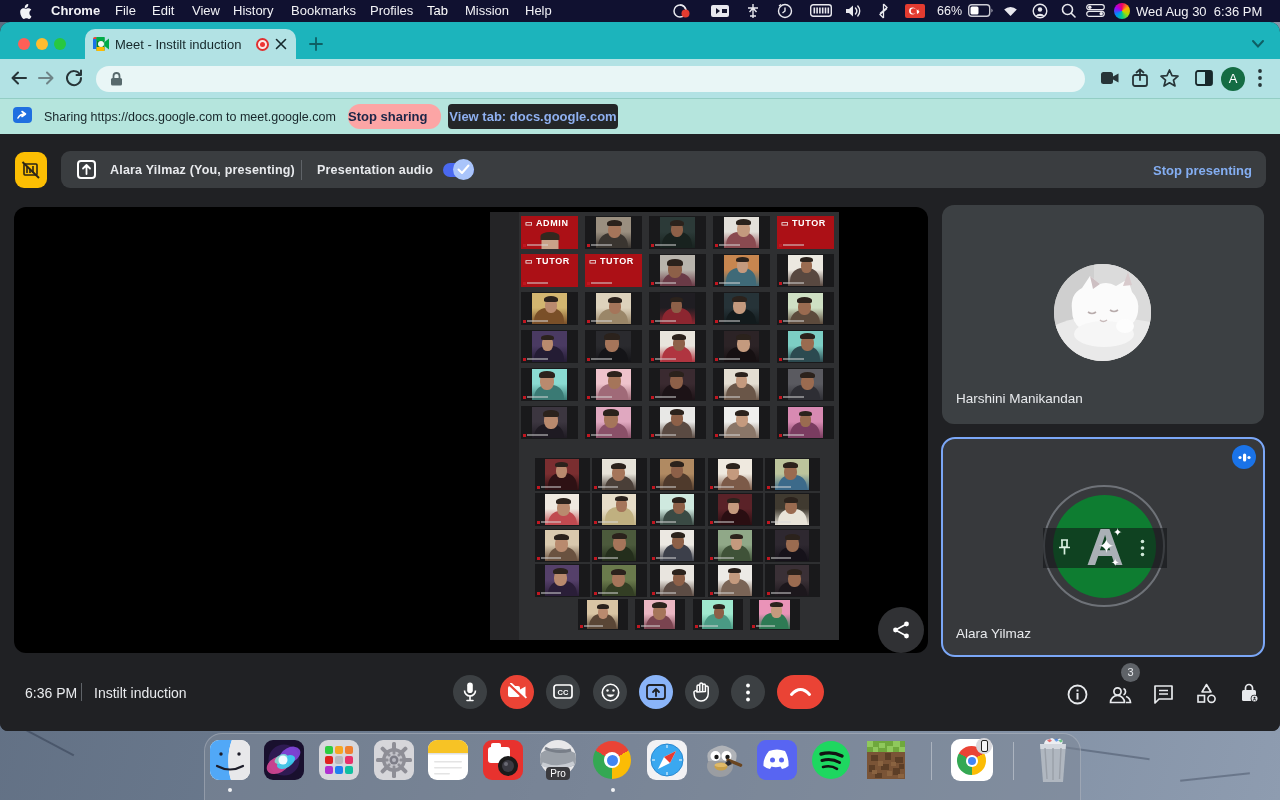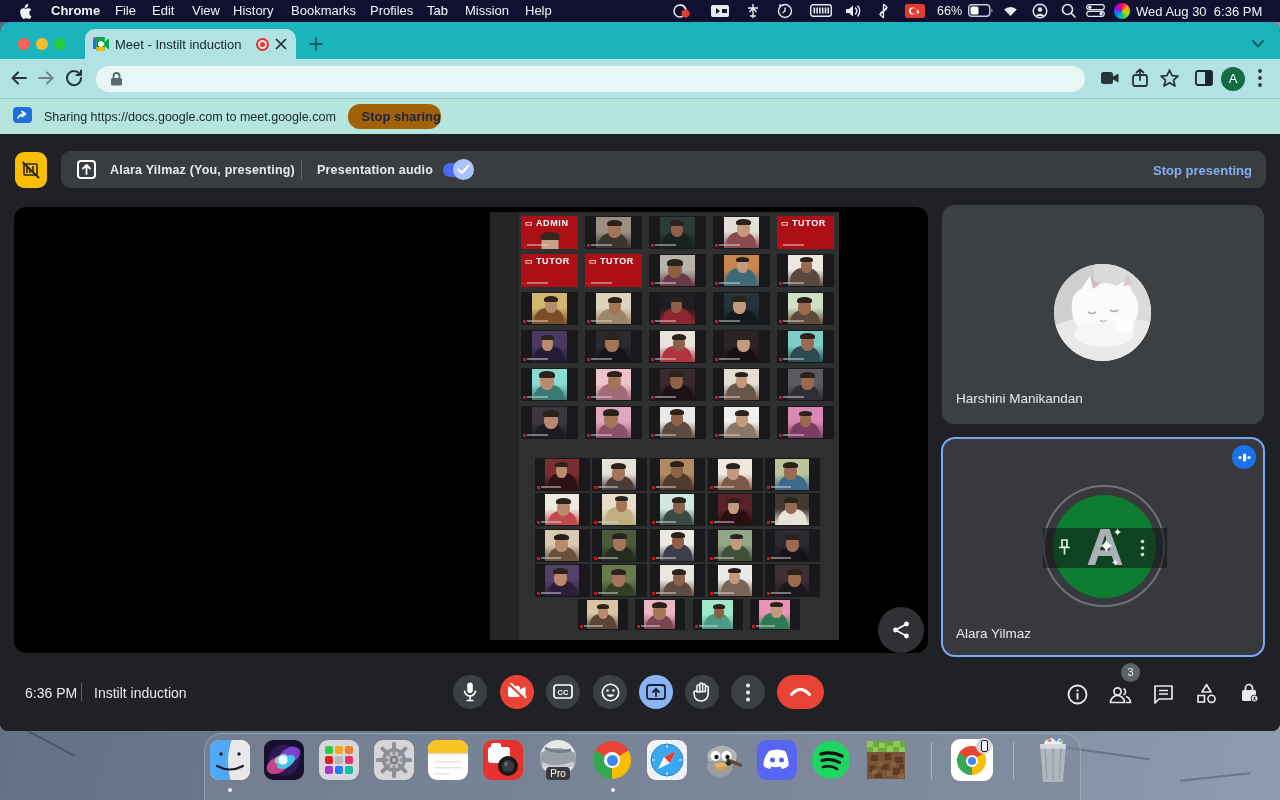--- a/index.html
+++ b/index.html
@@ -245,21 +245,22 @@
       <circle cx="3" cy="3" r="1.9" fill="#273538"></circle>
       <circle cx="3" cy="10" r="1.9" fill="#273538"></circle>
       <circle cx="3" cy="17" r="1.9" fill="#273538"></circle>
     </svg>
 <div class="abs" style="left:0;top:76px;width:1280px;height:36px;background:#b5e5dd;border-top:1px solid #93cdc4"></div>
 <div class="abs" style="left:13px;top:85px;width:19px;height:16px;border-radius:4px;background:#1f6fe0"></div>
 <svg class="abs" style="left:16px;top:88px" width="13" height="10" viewBox="0 0 13 10">
       <path d="M2 8 q2-4 7-4 M6 1.5 L9.5 4 L6 6.5" stroke="#fff" stroke-width="1.6" fill="none" stroke-linecap="round" stroke-linejoin="round"></path>
     </svg>
 <div class="abs" style="left:44px;top:88px;font-size:12.5px;color:#17262a">Sharing https://docs.google.com to meet.google.com</div>
-<div class="abs" style="left:348px;top:82px;width:93px;height:25px;border-radius:12px;background:#a16207;color:#1b2547;font-size:13px;font-weight:bold;text-align:right;line-height:25px">Stop sharing</div>
+<div class="abs" style="left:348px;top:82px;width:93px;height:25px;border-radius:12px;background:#fca5a5;color:#1b2547;font-size:13px;font-weight:bold;text-align:left;line-height:25px">Stop sharing</div>
+<div class="abs" style="left:448px;top:82px;width:170px;height:25px;border-radius:4px;background:#242628;color:#8fb0f0;font-size:13px;font-weight:bold;text-align:center;line-height:25px">View tab: docs.google.com</div>
 <div class="abs" style="left:0;top:112px;width:1280px;height:597px;background:#202124"></div>
 <div class="abs" style="left:61px;top:129px;width:1205px;height:37px;border-radius:9px;background:#3a3d40"></div>
 <div class="abs" style="left:15px;top:130px;width:32px;height:36px;border-radius:9px;background:#fcbe03"></div>
 <svg class="abs" style="left:21px;top:138px" width="20" height="20" viewBox="0 0 20 20">
       <g stroke="#2a2417" stroke-width="1.6" fill="none">
         <rect x="3" y="4" width="13" height="11" rx="1"></rect>
         <path d="M6 7 v6 M9 9 v4 M12 6 v7"></path>
         <path d="M1.5 2 L18 18" stroke-width="1.9"></path>
       </g>
     </svg>

